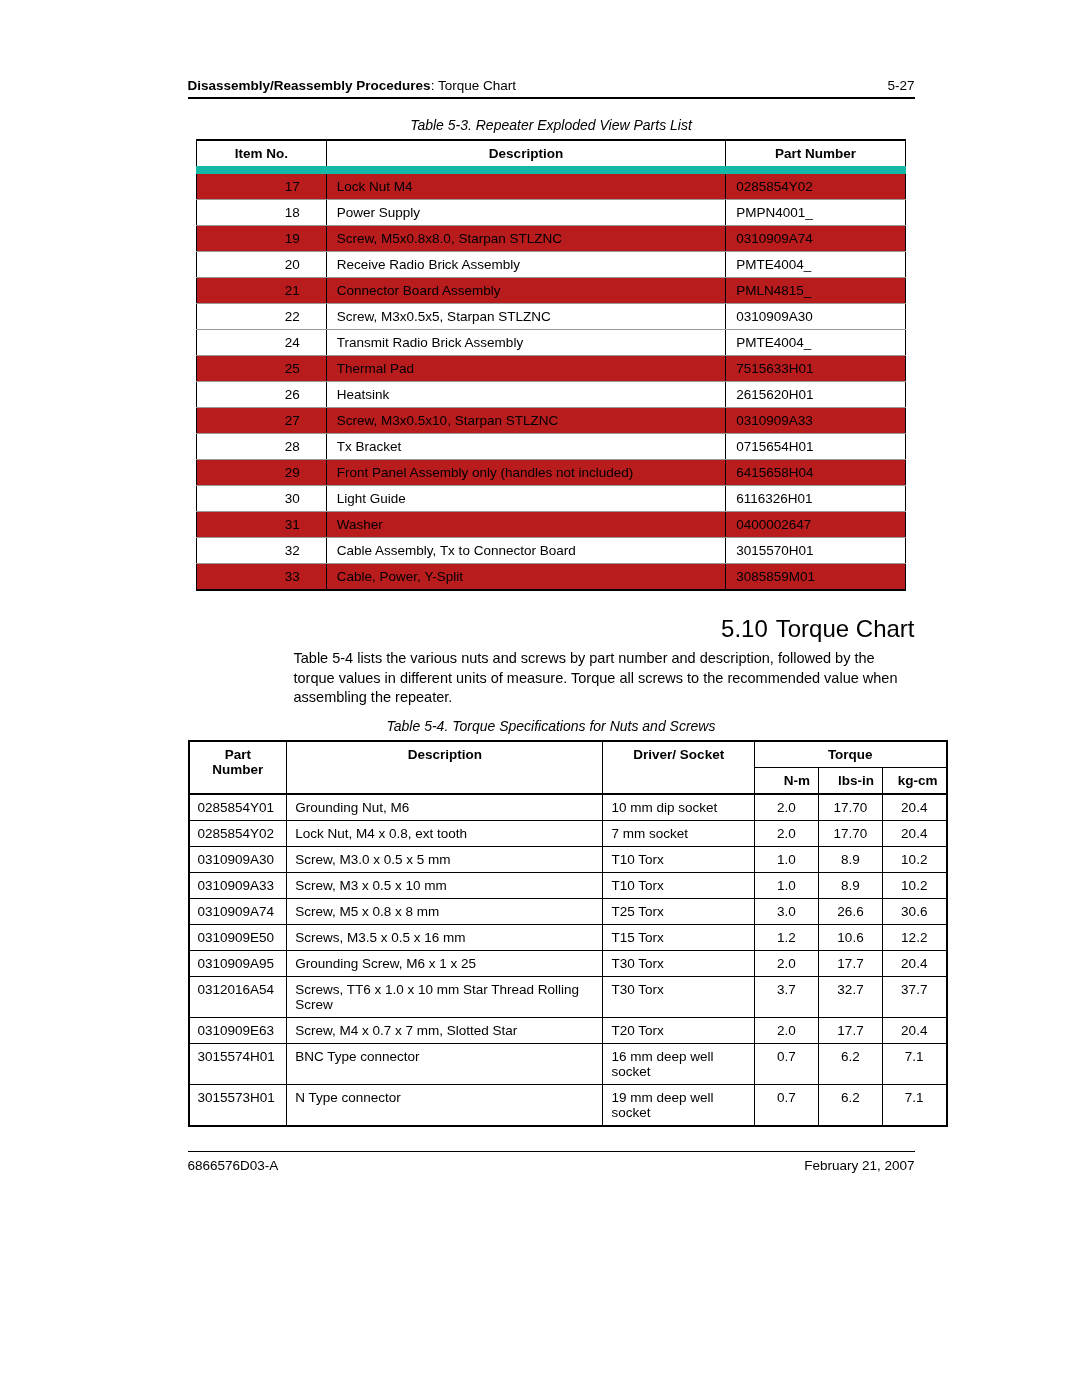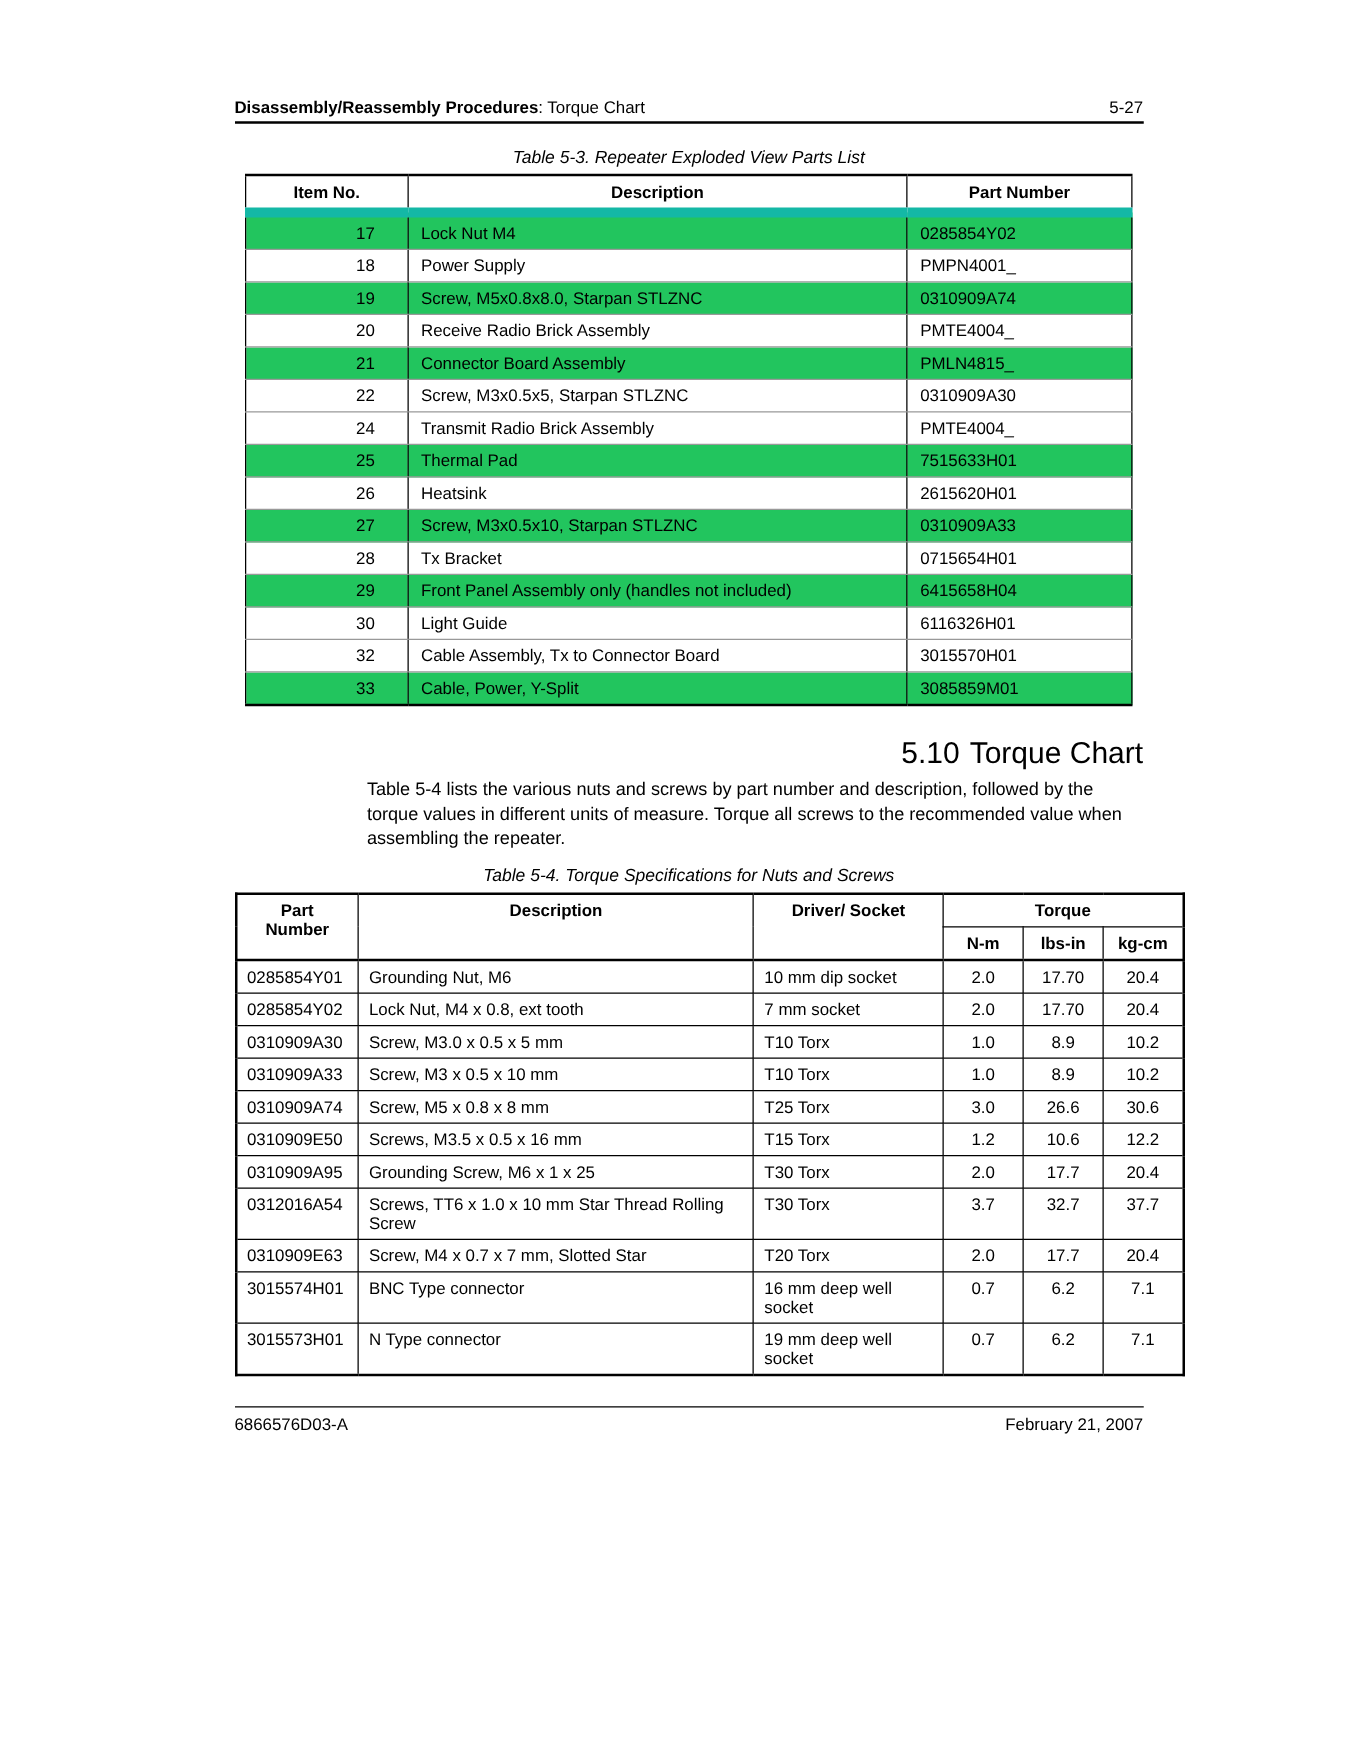--- a/index.html
+++ b/index.html
@@ -55,21 +55,21 @@
   .parts-table th {
     border-top: 2px solid #000;
     border-bottom: 8px solid #14b8a6;
     font-weight: bold;
     text-align: center;
     background: #fff;
   }
   .parts-table td.item-col { text-align: right; width: 130px; padding-right: 26px;}
   .parts-table td.desc-col { width: 400px; }
   .parts-table td.pn-col { width: 180px; }
-  .parts-table tr.even td { background: #22c55e; }
+  .parts-table tr.even td { background: #b91c1c; }
   .parts-table tbody tr:last-child td { border-bottom: 2px solid #000; }
   .parts-table tbody tr td { border-bottom: 1px solid #999; }
 
   .section-heading {
     display: flex;
     align-items: baseline;
     gap: 8px;
     margin: 18px 0 6px 0;
     justify-content: flex-end;
   }
@@ -108,21 +108,21 @@
   .torque-table thead tr:first-child th {
     border-top: 2px solid #000;
   }
   .torque-table th.outer-left { border-left: 2px solid #000; }
   .torque-table th.outer-right { border-right: 2px solid #000; }
   .torque-table td.outer-left { border-left: 2px solid #000; }
   .torque-table td.outer-right { border-right: 2px solid #000; }
   .torque-table tbody tr:last-child td { border-bottom: 2px solid #000; }
   .torque-table td.num { text-align: center; width: 64px; }
   .torque-table thead { }
-  .torque-table .header-bottom th { border-bottom: 2px solid #000; }
+  .torque-table .header-bottom th { border-bottom: 2px solid #000; text-align: right; }
 
   .footer-rule {
     border: none;
     border-top: 1.5px solid #000;
     margin: 22px 0 6px 0;
   }
   .footer-row {
     display: flex;
     justify-content: space-between;
     font-size: 13.5px;
@@ -209,20 +209,25 @@
         </tr>
         <tr class="even">
           <td class="item-col">29</td>
           <td class="desc-col">Front Panel Assembly only (handles not included)</td>
           <td class="pn-col">6415658H04</td>
         </tr>
         <tr>
           <td class="item-col">30</td>
           <td class="desc-col">Light Guide</td>
           <td class="pn-col">6116326H01</td>
+        </tr>
+        <tr class="even">
+          <td class="item-col">31</td>
+          <td class="desc-col">Washer</td>
+          <td class="pn-col">0400002647</td>
         </tr>
         <tr>
           <td class="item-col">32</td>
           <td class="desc-col">Cable Assembly, Tx to Connector Board</td>
           <td class="pn-col">3015570H01</td>
         </tr>
         <tr class="even">
           <td class="item-col">33</td>
           <td class="desc-col">Cable, Power, Y-Split</td>
           <td class="pn-col">3085859M01</td>

